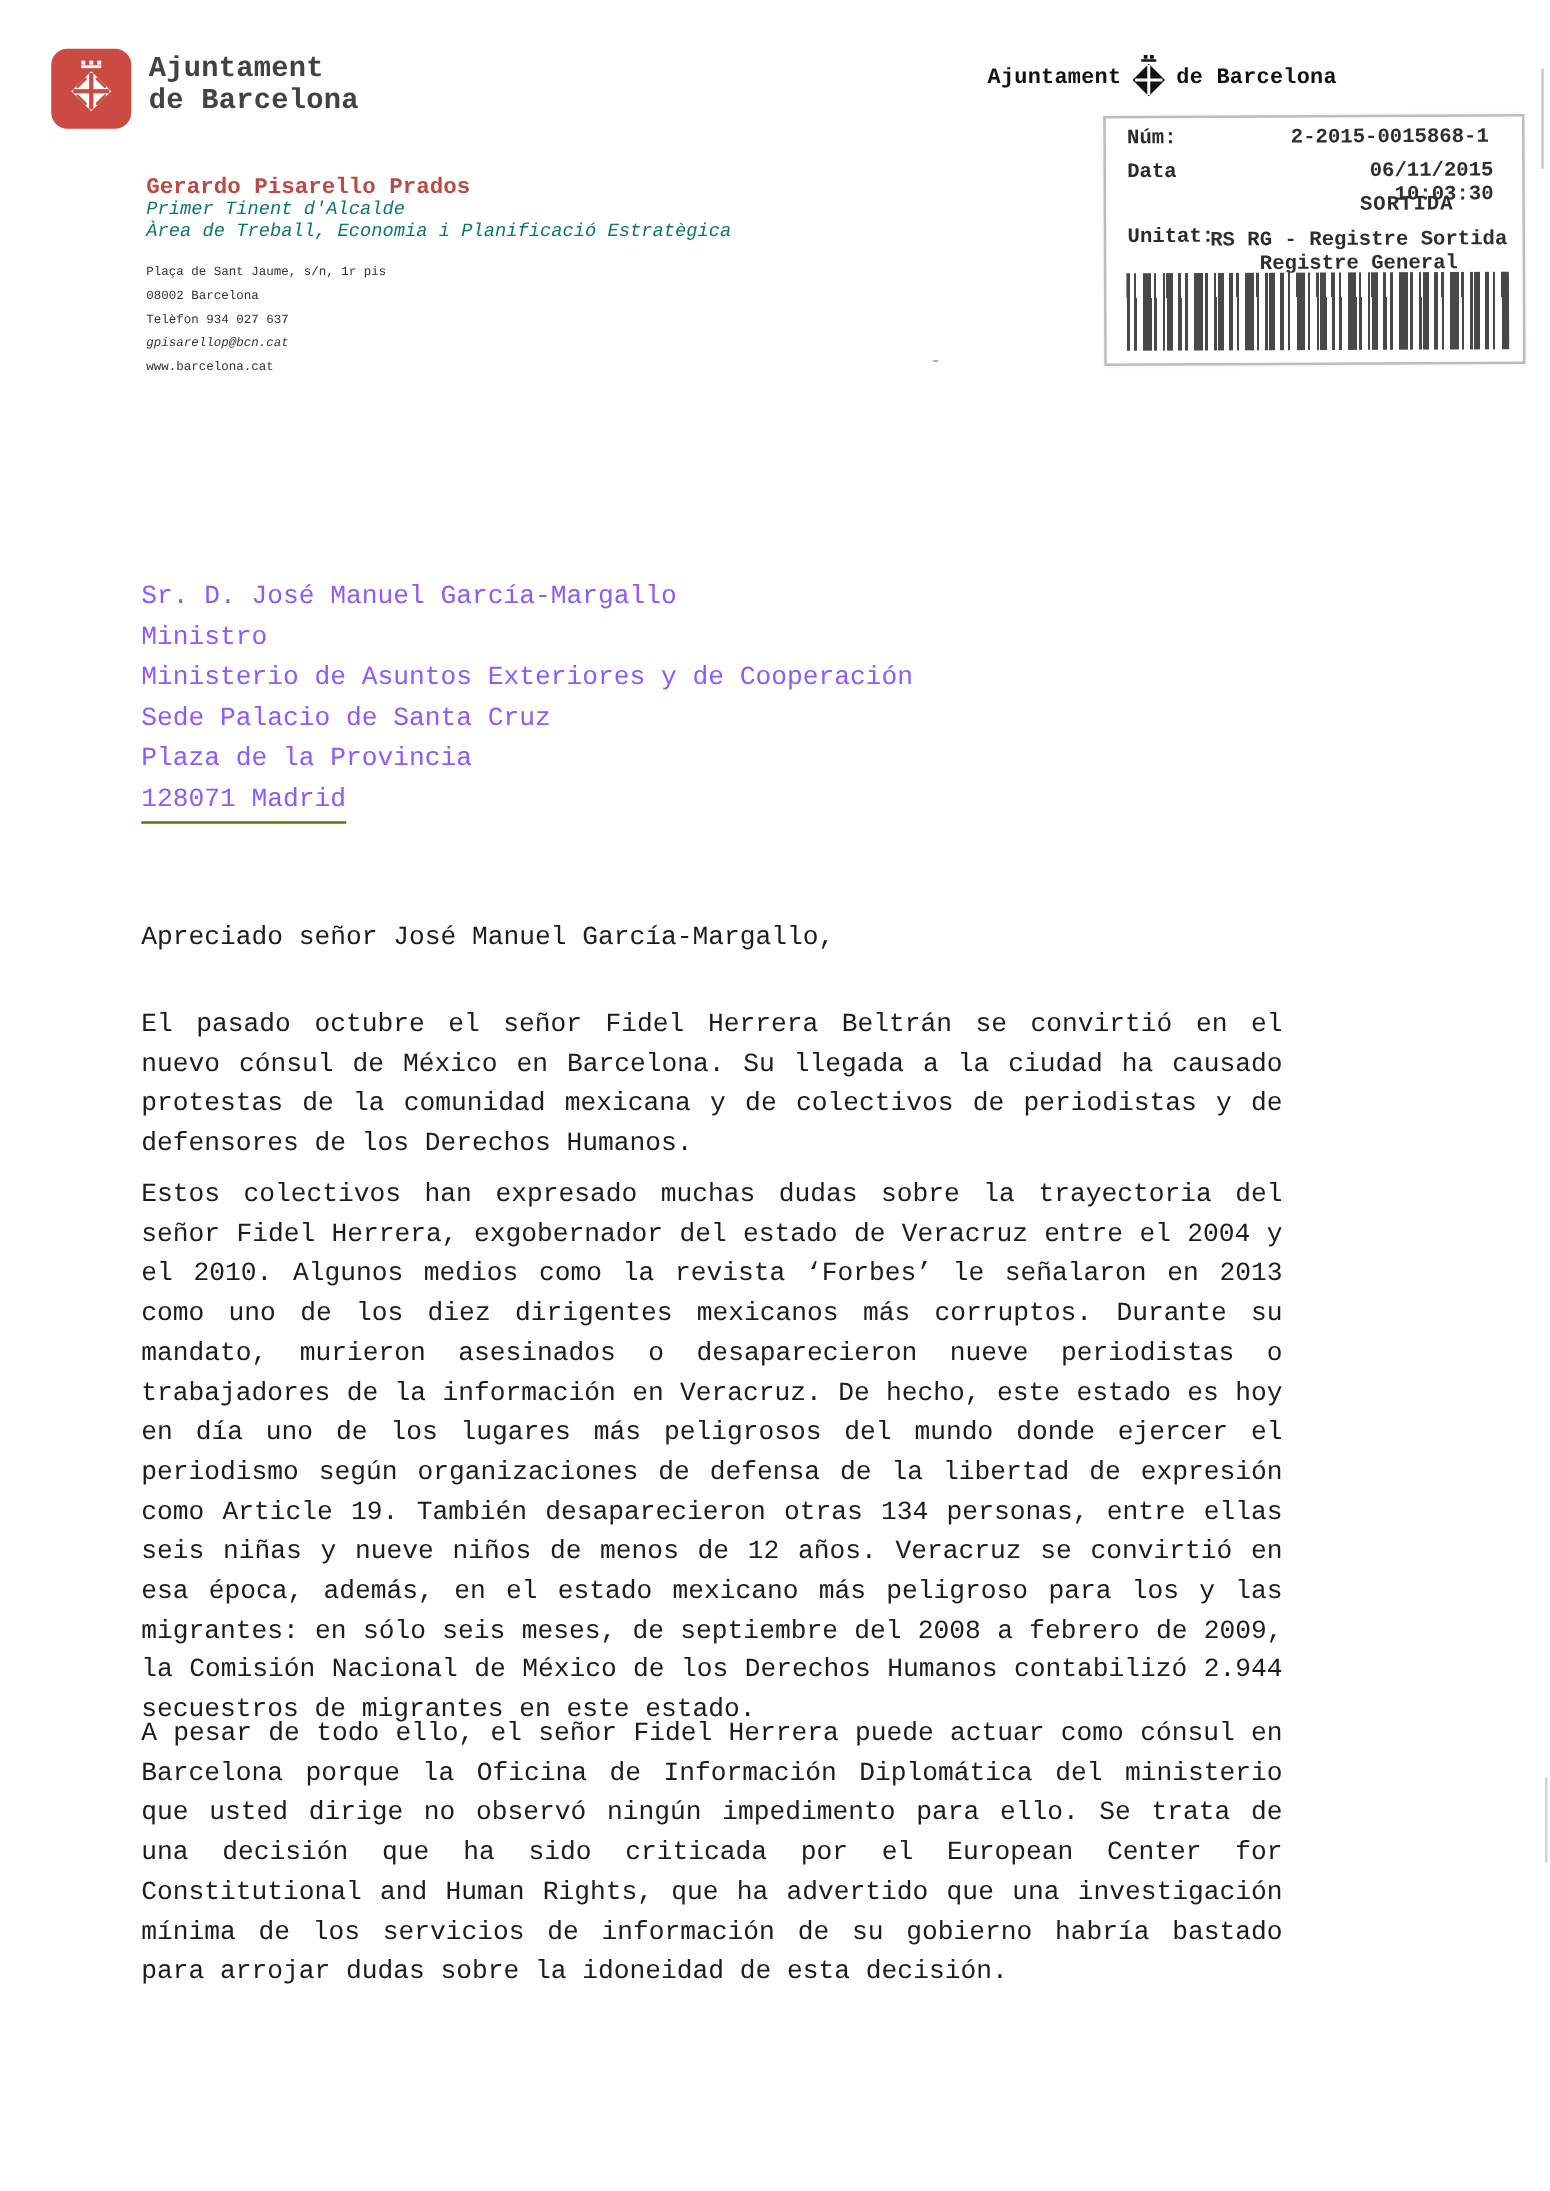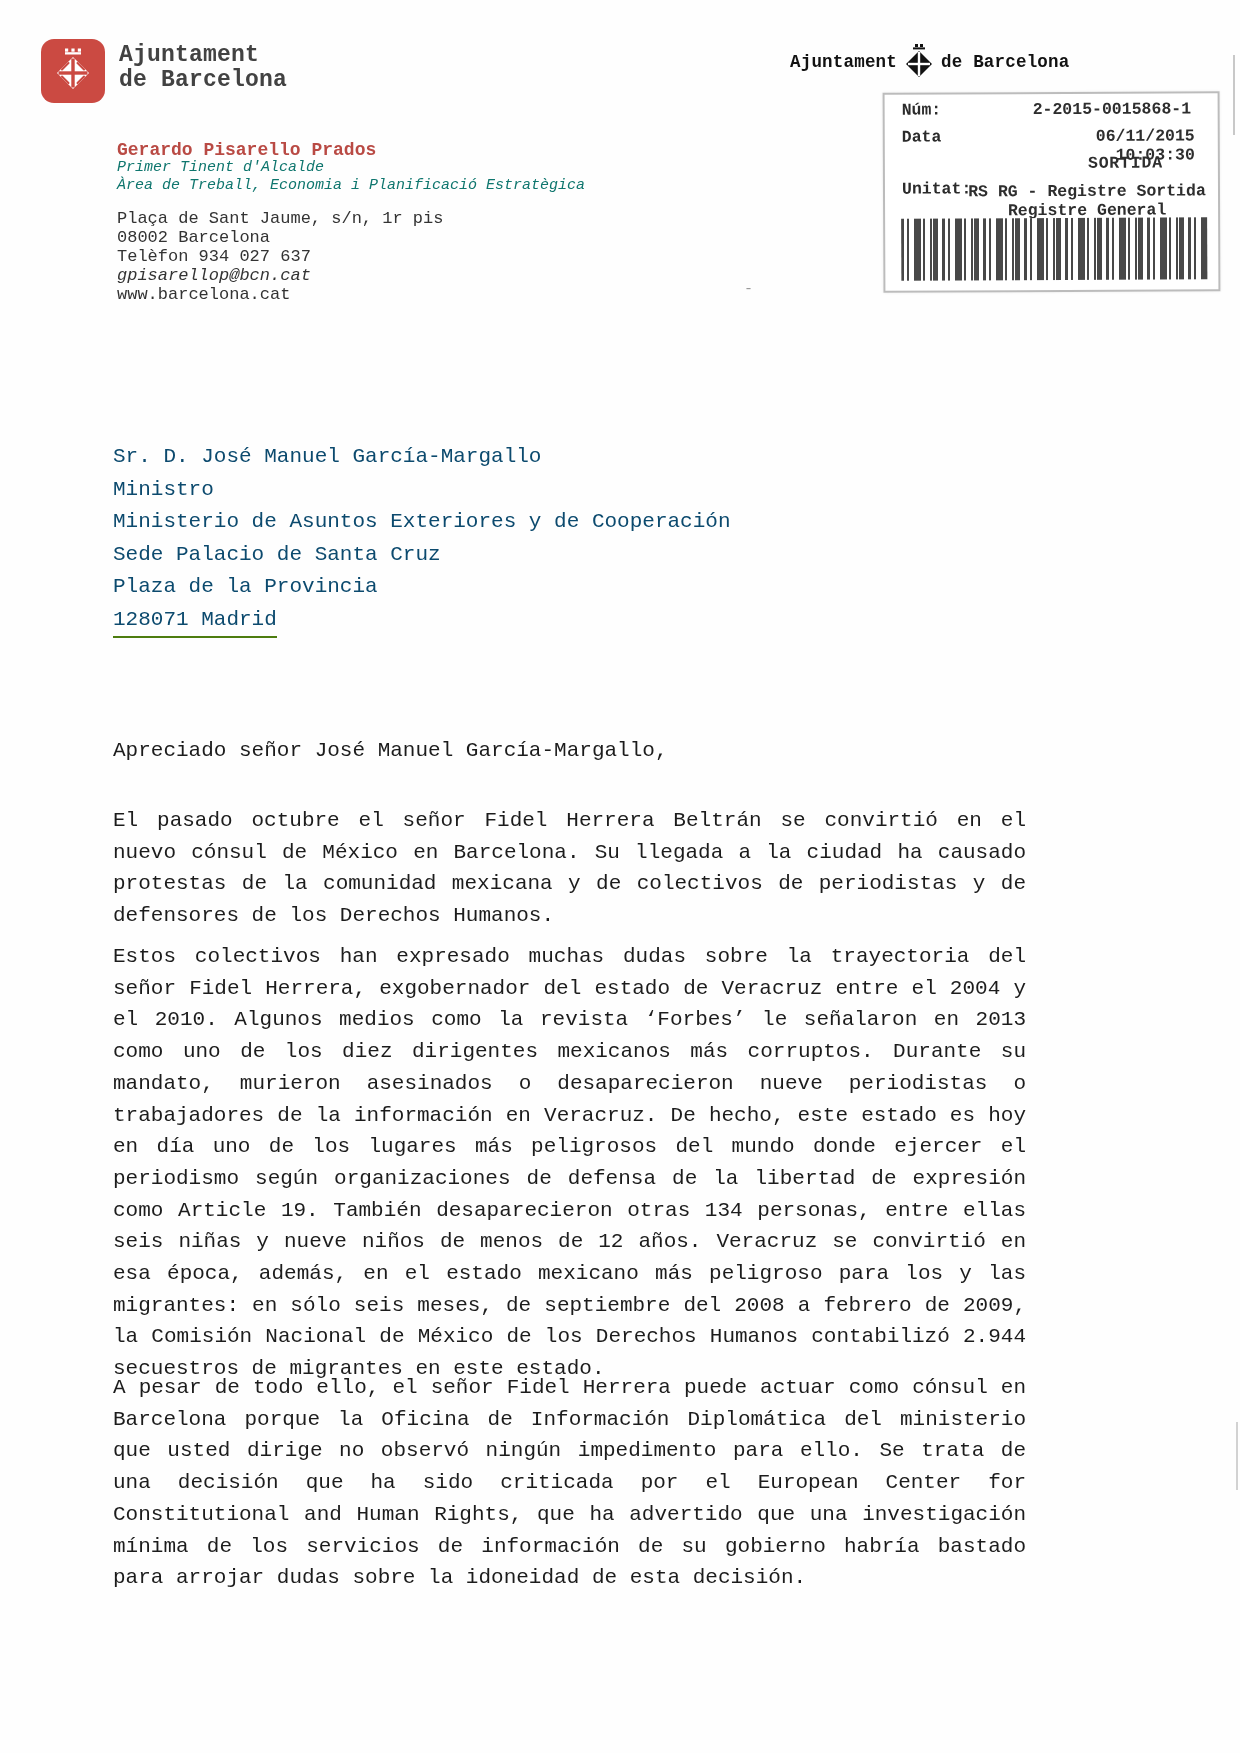--- a/index.html
+++ b/index.html
@@ -11,21 +11,21 @@
 
   
   .brand { position:absolute; left:40px; top:38px; display:flex; gap:13px; }
   .brand-logo { width:66px; height:66px; display:block; }
   .brand-text { font-weight:bold; font-size:23px; line-height:25px; color:#424242; padding-top:5px; letter-spacing:0.2px; }
 
   
   .sender { position:absolute; left:117px; top:141px; }
   .sender-name { color:#b94a44; font-weight:bold; font-size:18px; line-height:18px; }
   .sender-role, .sender-area { font-style:italic; font-size:15px; line-height:17.5px; color:#0f766e; }
-  .sender-contact { margin-top:15px; font-size:17px; line-height:19px; color:#333; }
+  .sender-contact { margin-top:15px; font-size:10px; line-height:19px; color:#333; }
   .sender-email { font-style:italic; }
 
   
   .mini-logo { position:absolute; left:790px; top:44px; display:flex; align-items:center; gap:7px;
     font-weight:800; font-size:17.5px; color:#121212; filter:blur(0.35px); letter-spacing:0.2px; }
   .mini-crest { width:30px; height:36px; display:block; }
 
   
   .stamp { position:absolute; left:883px; top:92px; width:333px; height:196px;
     border:2px solid #bcbcbc; background:#fff; transform:rotate(-0.25deg);
@@ -43,21 +43,21 @@
     background:repeating-linear-gradient(90deg,
       #2f2f2f 0 3px,  #fff 3px 6px,
       #2f2f2f 6px 8px, #fff 8px 13px,
       #2f2f2f 13px 20px, #fff 20px 22px,
       #2f2f2f 22px 24px, #fff 24px 29px,
       #2f2f2f 29px 31px, #fff 31px 32px,
       #2f2f2f 32px 37px, #fff 37px 41px);
     opacity:0.88; }
 
   
-  .recipient { position:absolute; left:113px; top:441px; font-size:21px; line-height:32.5px; color:#0c4a6e; }
+  .recipient { position:absolute; left:113px; top:462px; font-size:21px; line-height:32.5px; color:#8b5cf6; }
   .recipient-underline { display:inline-block; border-bottom:2px solid #4d7c0f; padding-bottom:0px; }
   .salutation { position:absolute; left:113px; top:739px; font-size:21px; color:#1c1c1c; }
   .para { position:absolute; left:113px; width:913px; font-size:21px; line-height:31.7px;
     text-align:justify; color:#1c1c1c; }
   .p1 { top:805px; }
   .p2 { top:941px; }
   .p3 { top:1372px; }
 
   
   .artifact-dash { position:absolute; left:744px; top:281px; color:#9a9a9a; font-size:15px; }

